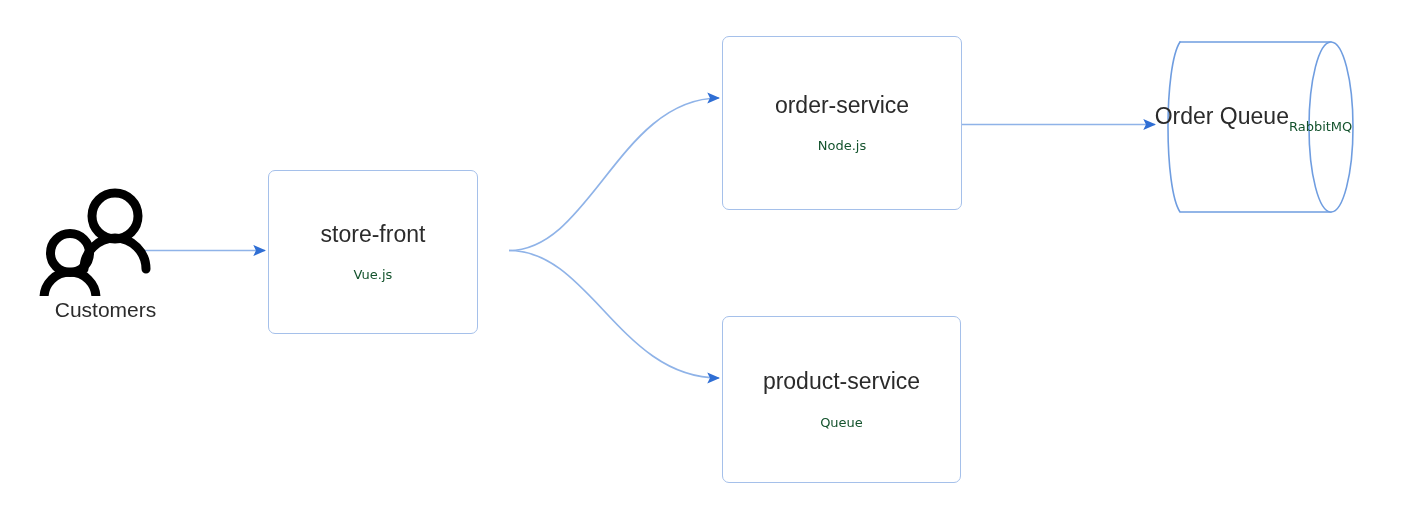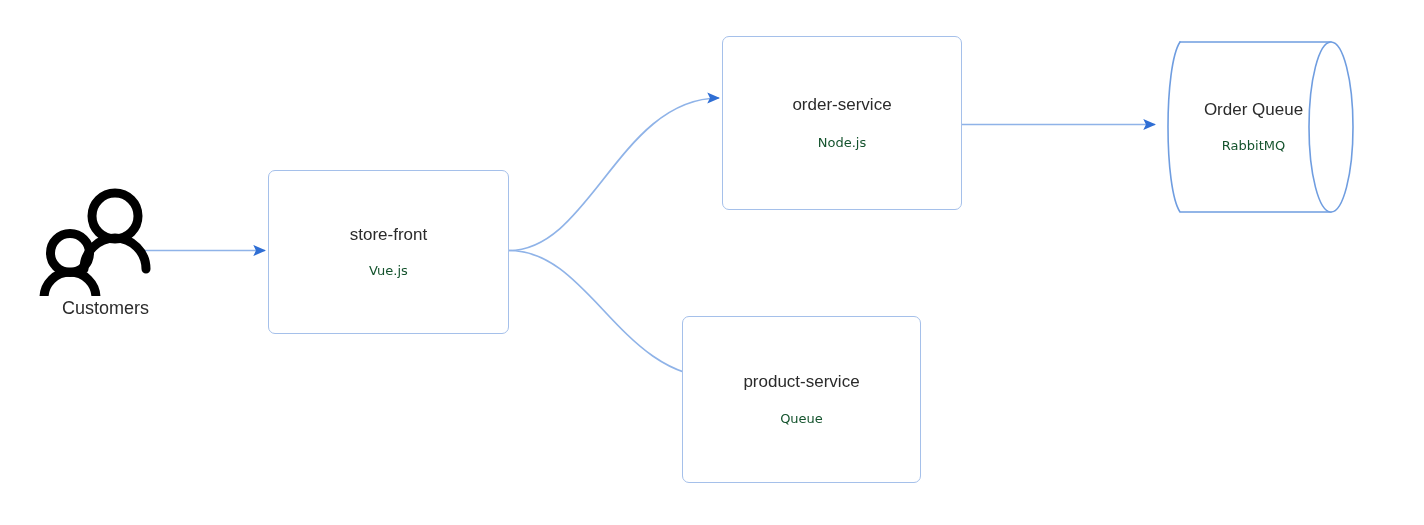--- a/index.html
+++ b/index.html
@@ -37,47 +37,47 @@
     border: 1.6px solid #a5c0ea;
     border-radius: 7px;
     display: flex;
     flex-direction: column;
     align-items: center;
     justify-content: center;
   }
   .node-title {
     color: #2b2b2b;
     font-family: "Liberation Sans", sans-serif;
-    font-size: 17px;
+    font-size: 23px;
     line-height: 1.1;
     white-space: nowrap;
   }
   .node-subtitle {
     color: #14532d;
     font-family: "DejaVu Sans", sans-serif;
     font-size: 13px;
     line-height: 1.1;
     white-space: nowrap;
   }
   #node-store-front {
     left: 268px;
     top: 170px;
-    width: 241px;
+    width: 210px;
     height: 164px;
   }
   #node-store-front .node-title { margin-bottom: 20px; }
   #node-order-service {
     left: 722px;
     top: 36px;
     width: 240px;
     height: 174px;
   }
   #node-order-service .node-title { margin-bottom: 21px; }
   #node-product-service {
-    left: 682px;
+    left: 722px;
     top: 316px;
     width: 239px;
     height: 167px;
   }
   #node-product-service .node-title { margin-bottom: 21px; }
 
   
   #node-order-queue {
     position: absolute;
     left: 1158px;
@@ -92,21 +92,21 @@
     width: 216px;
     height: 182px;
   }
   #node-order-queue .cyl-labels {
     position: absolute;
     left: 8px;
     top: 0;
     width: 175px;
     height: 182px;
     display: flex;
-    flex-direction: column;
+    flex-direction: row;
     align-items: center;
     justify-content: center;
   }
   #node-order-queue .node-title { margin-bottom: 20px; }
 
   
   #actor-customers {
     position: absolute;
     left: 38px;
     top: 186px;
@@ -121,21 +121,21 @@
     height: 110px;
   }
   #actor-customers .actor-label {
     position: absolute;
     left: 0;
     top: 112px;
     width: 135px;
     text-align: center;
     color: #2b2b2b;
     font-family: "Liberation Sans", sans-serif;
-    font-size: 18px;
+    font-size: 21px;
     white-space: nowrap;
   }
 </style>
 </head>
 <body>
 
 <div id="diagram-canvas">
 
   <svg class="connector-layer" viewBox="0 0 1424 525" width="1424" height="525" xmlns="http://www.w3.org/2000/svg">
     <defs>

